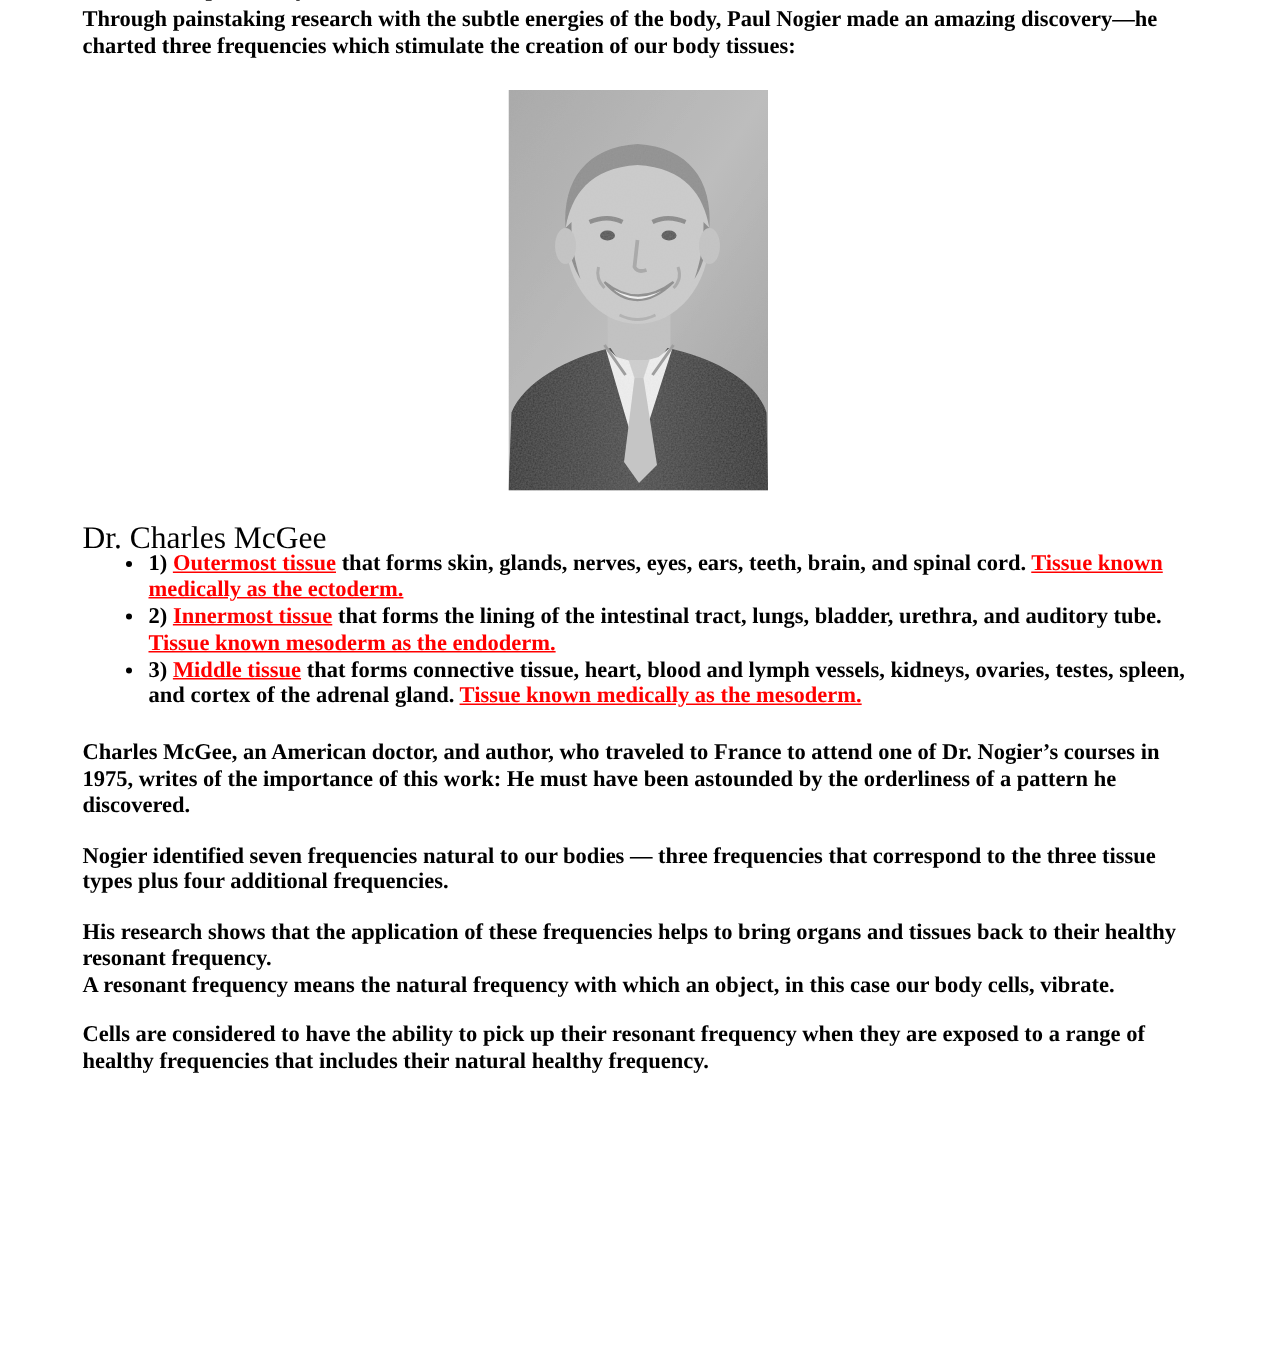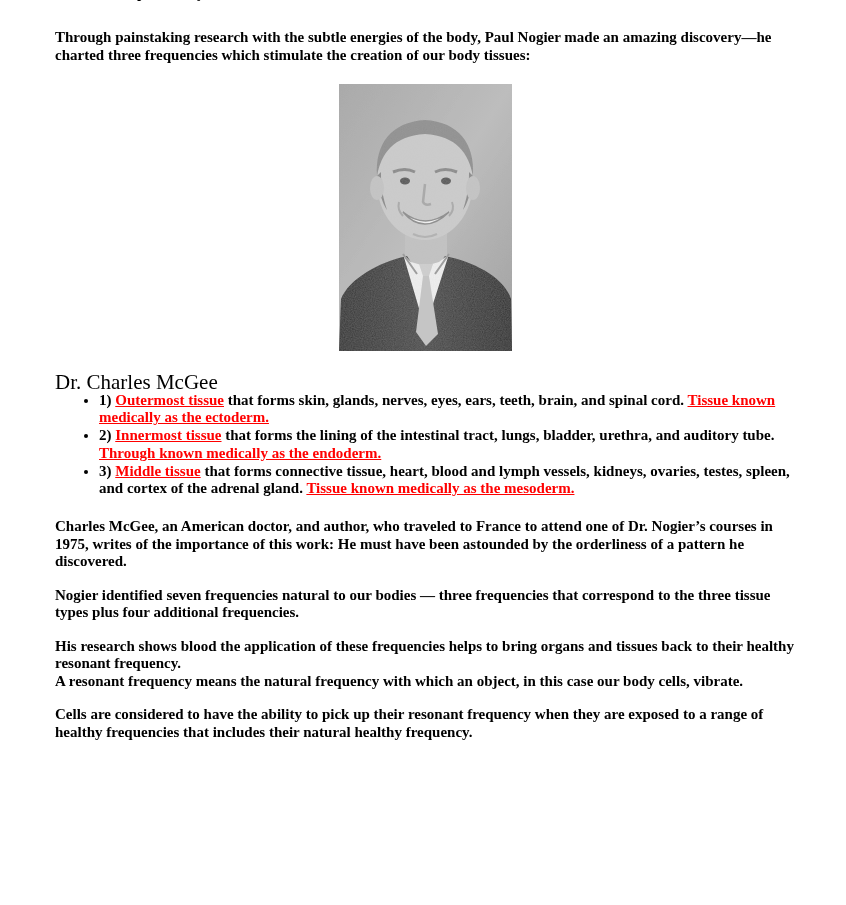--- a/index.html
+++ b/index.html
@@ -27,21 +27,21 @@
     font-size: 15px;
     letter-spacing: 24px;
   }
   .para {
     font-weight: bold;
     font-size: 15px;
     line-height: 17.5px;
     white-space: pre-line;
     margin: 16px 0;
   }
-  .intro { margin-top: 24px; margin-bottom: 0; }
+  .intro { margin-top: 0; margin-bottom: 0; }
   .photo-wrap {
     text-align: center;
     margin-top: 20px;
     margin-bottom: 23px;
   }
   .photo {
     display: inline-block;
     width: 173px; height: 267px;
     vertical-align: top;
   }
@@ -136,23 +136,23 @@
 
         <path d="M74,150 Q86,156 98,150" stroke="#b2b2b2" stroke-width="2" fill="none"></path>
       </g>
     </svg>
   </div>
 
   <p class="caption">Dr. Charles McGee</p>
 
   <ul class="tissue-list">
     <li><span>1) </span><a class="red-link">Outermost tissue</a><span> that forms skin, glands, nerves, eyes, ears, teeth, brain, and spinal cord. </span><a class="red-link">Tissue known medically as the ectoderm.</a></li>
-    <li><span>2) </span><a class="red-link">Innermost tissue</a><span> that forms the lining of the intestinal tract, lungs, bladder, urethra, and auditory tube. </span><a class="red-link">Through known medically as the endoderm.</a></li>
+    <li><span>2) </span><a class="red-link">Innermost tissue</a><span> that forms the lining of the intestinal tract, lungs, bladder, urethra, and auditory tube. </span><a class="red-link">Tissue known mesoderm as the endoderm.</a></li>
     <li><span>3) </span><a class="red-link">Middle tissue</a><span> that forms connective tissue, heart, blood and lymph vessels, kidneys, ovaries, testes, spleen, and cortex of the adrenal gland. </span><a class="red-link">Tissue known medically as the mesoderm.</a></li>
   </ul>
 
   <p class="para after-list">Charles McGee, an American doctor, and author, who traveled to France to attend one of Dr. Nogier’s courses in 1975, writes of the importance of this work: He must have been astounded by the orderliness of a pattern he discovered.</p>
   <p class="para">Nogier identified seven frequencies natural to our bodies — three frequencies that correspond to the three tissue types plus four additional frequencies.</p>
-  <p class="para">His research shows blood the application of these frequencies helps to bring organs and tissues back to their healthy resonant frequency.
+  <p class="para">His research shows that the application of these frequencies helps to bring organs and tissues back to their healthy resonant frequency.
 A resonant frequency means the natural frequency with which an object, in this case our body cells, vibrate.</p>
   <p class="para">Cells are considered to have the ability to pick up their resonant frequency when they are exposed to a range of healthy frequencies that includes their natural healthy frequency.</p>
 
 </div>
 
 </body></html>

